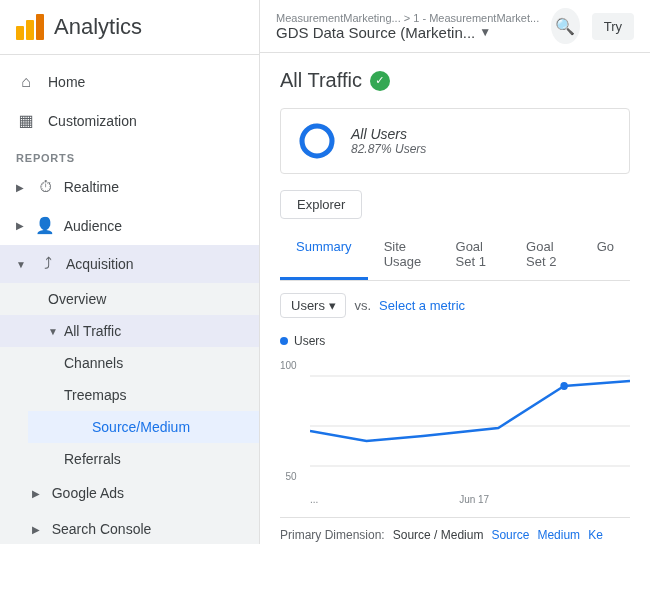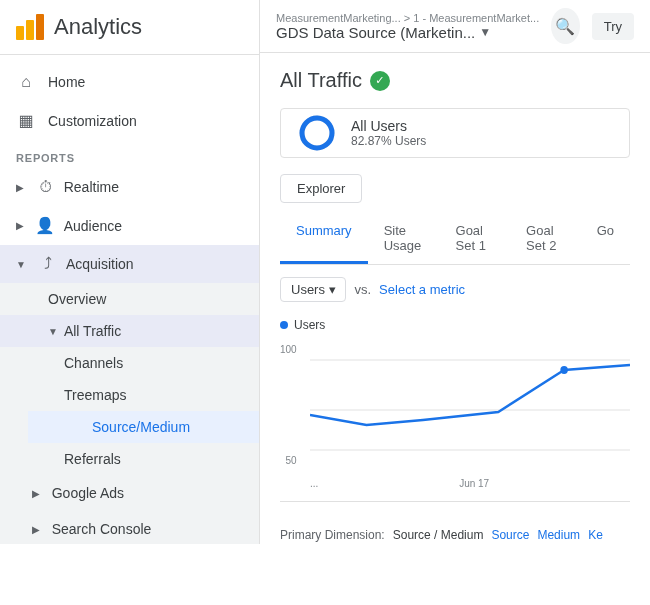--- a/index.html
+++ b/index.html
@@ -218,25 +218,26 @@
       align-items: center;
       justify-content: center;
       color: white;
       font-size: 11px;
     }
 
     .segment-card {
       display: flex;
       align-items: center;
       gap: 14px;
-      padding: 4px 16px;
+      padding: 12px 16px;
       border: 1px solid #e0e0e0;
       border-radius: 4px;
       margin-bottom: 16px;
       background: #fff;
+      font-style: italic;
     }
 
     .donut {
       width: 40px;
       height: 40px;
     }
 
     .segment-info .label {
       font-size: 14px;
       font-weight: 500;
@@ -361,21 +362,21 @@
       margin-bottom: 12px;
     }
 
     .primary-dimension-row {
       display: flex;
       align-items: center;
       gap: 8px;
       flex-wrap: wrap;
       margin-top: 4px;
       border-top: 1px solid #e0e0e0;
-      padding-top: 26px;
+      padding-top: 10px;
     }
 
     .dim-label {
       font-size: 12px;
       color: #5f6368;
       font-weight: 500;
     }
 
     .dim-option {
       font-size: 12px;

